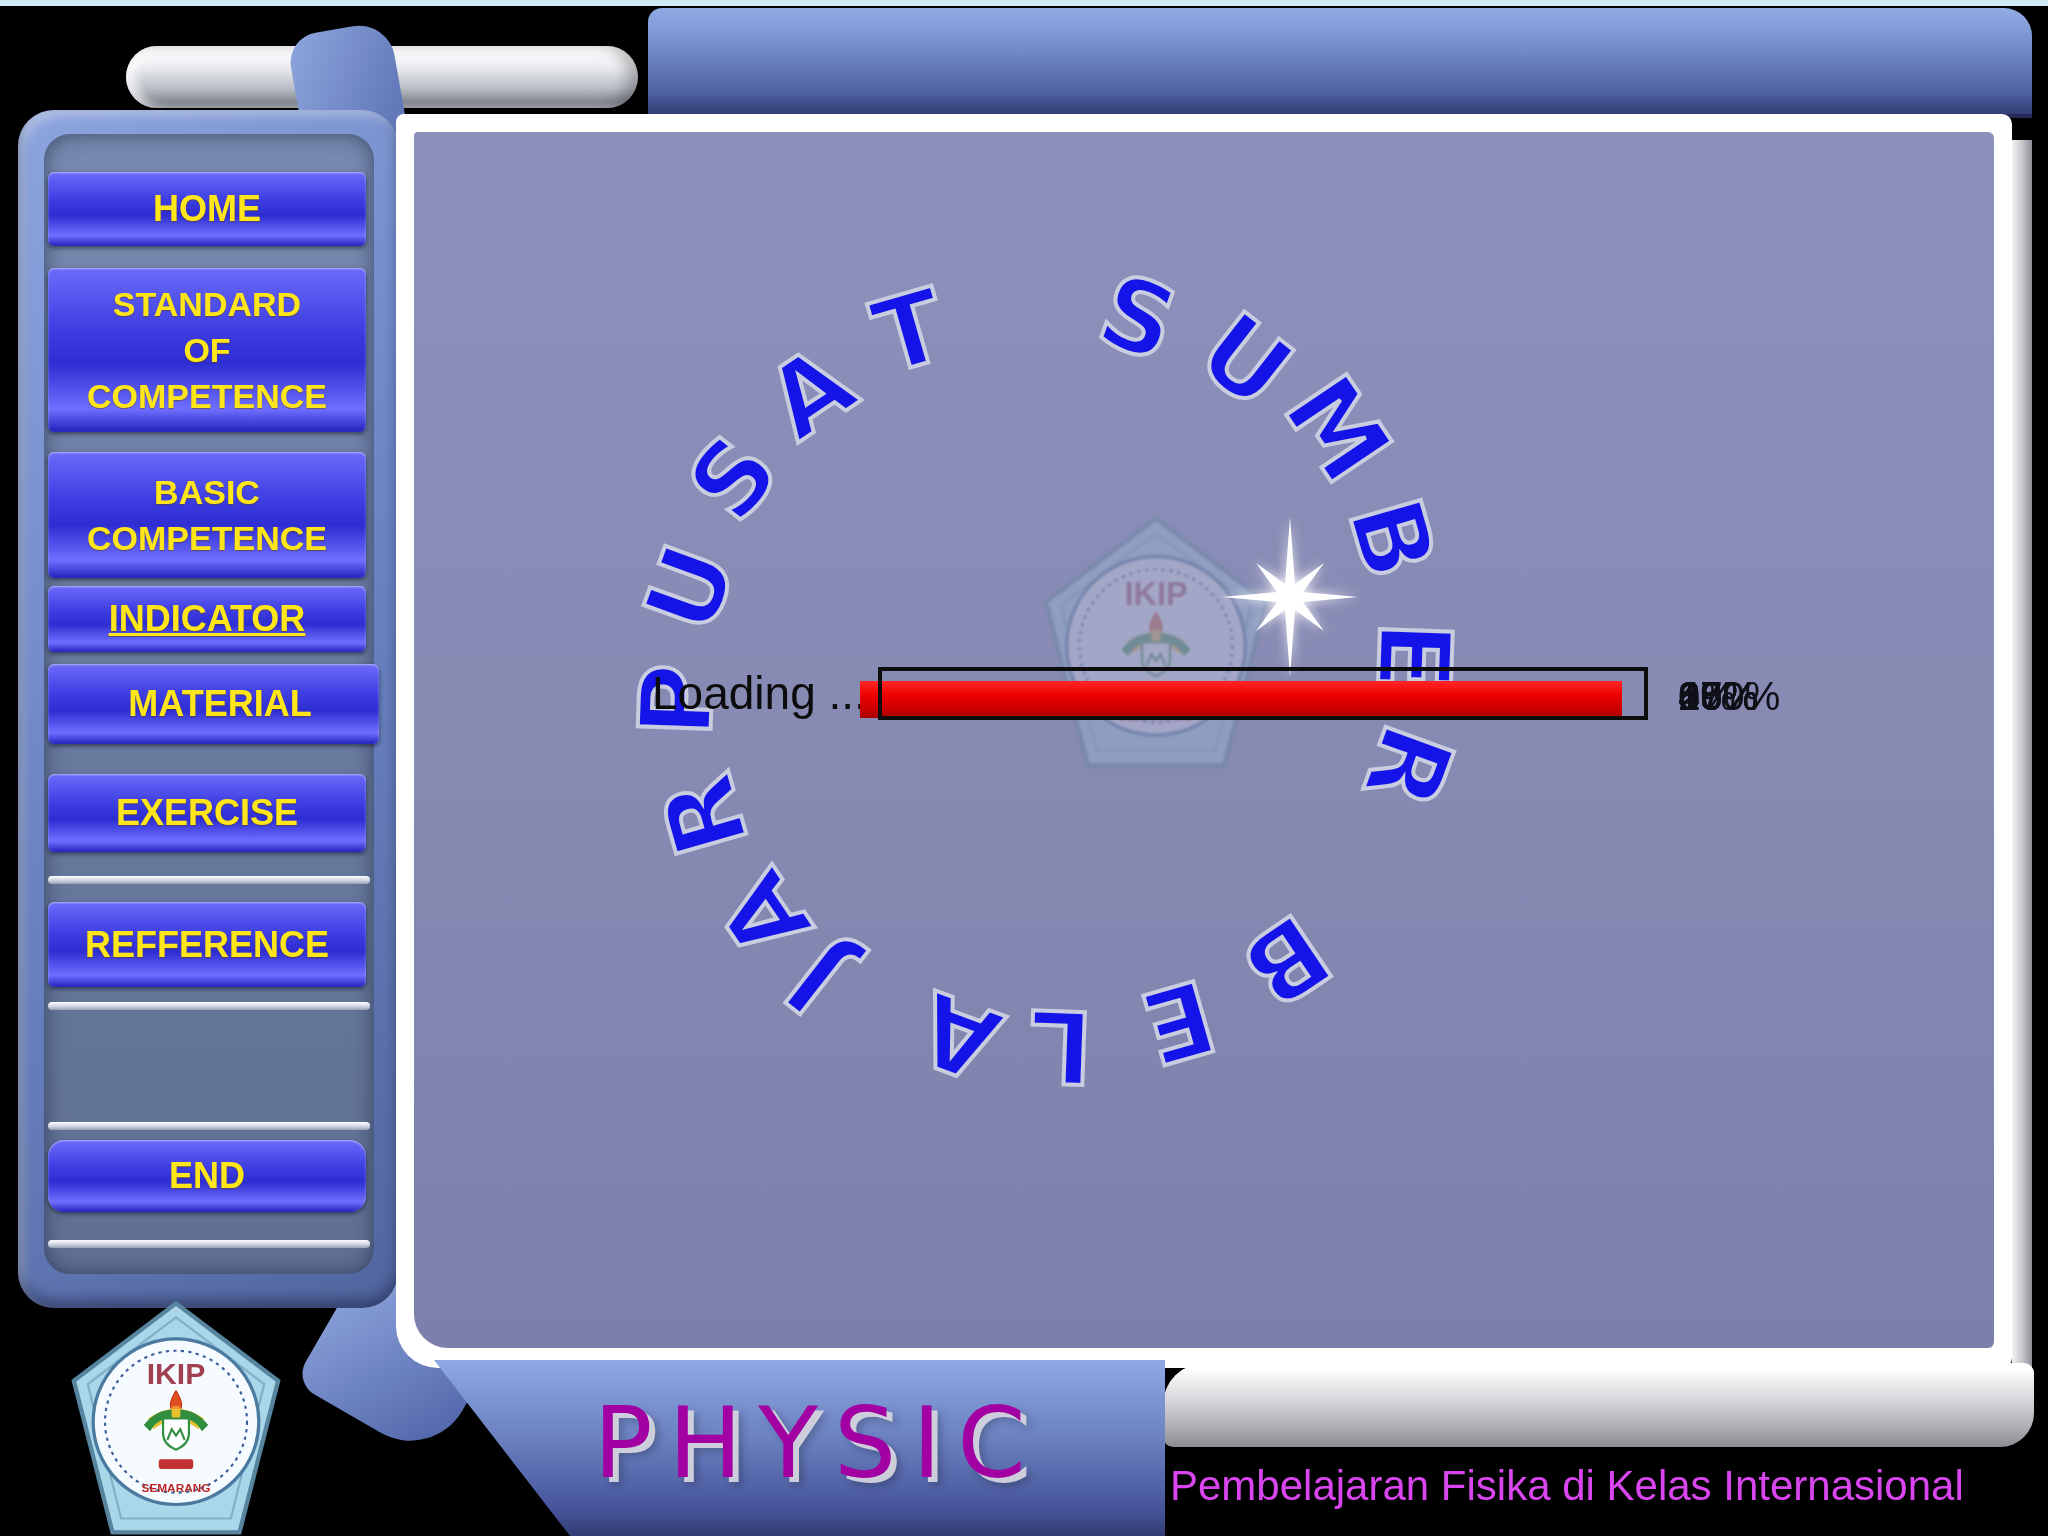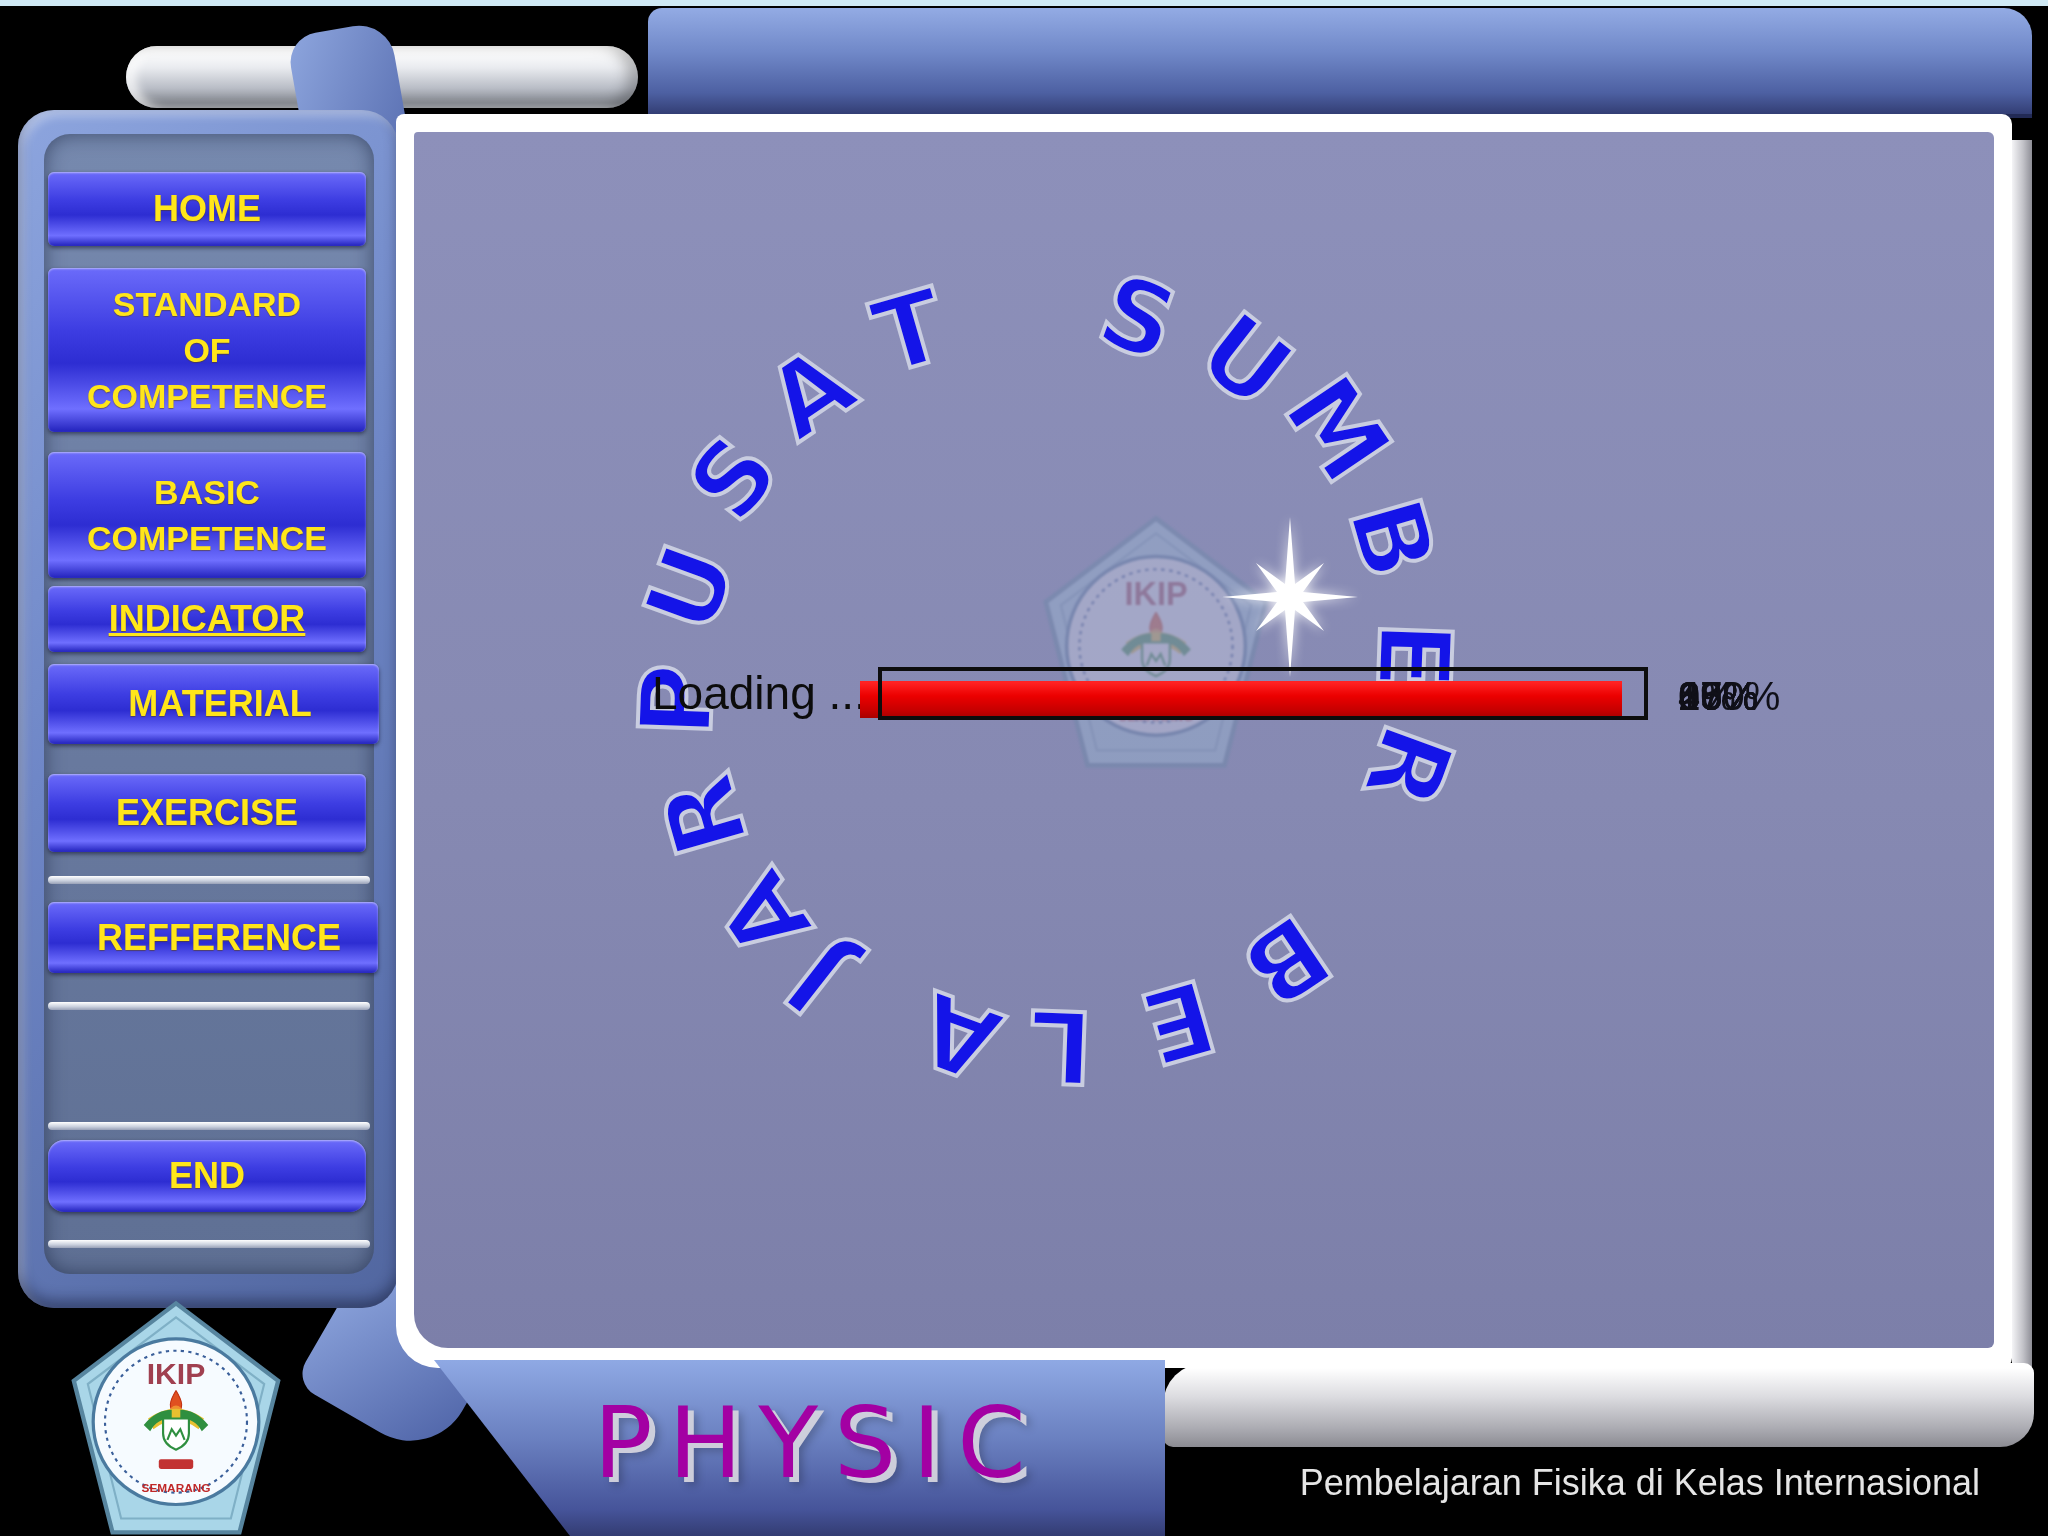--- a/index.html
+++ b/index.html
@@ -84,22 +84,22 @@
        border-radius:42px 10px 34px 10px;
        background:linear-gradient(180deg,#ffffff 6%,#dcdce0 40%,#ababb2 78%,#8b8b92 100%);}
 
   
   .banner{position:absolute;left:400px;top:1360px;width:765px;height:176px;
        clip-path:polygon(34px 0,765px 0,765px 176px,170px 176px);
        background:linear-gradient(180deg,#8fa9e4 0%,#6a80c0 45%,#46549a 85%,#333c72 100%);}
   .physic{position:absolute;left:0;top:26px;width:100%;text-align:center;padding-left:70px;box-sizing:border-box;
        font-family:"DejaVu Sans",sans-serif;font-size:98px;letter-spacing:16px;color:#a300a3;
        text-shadow:6px 5px 0 rgba(212,212,222,.95), 9px 8px 8px rgba(0,0,0,.25);}
-  .subtitle{position:absolute;left:1170px;top:1462px;width:810px;text-align:right;
-       font-size:36px;color:#e5e5e5;}
+  .subtitle{position:absolute;left:1170px;top:1462px;width:810px;text-align:left;
+       font-size:42px;color:#d946ef;}
 </style>
 </head>
 <body>
 
 <div id="stage">
 
   <div class="top-strip"></div>
 
   <div class="rod"></div>
   <div class="band"></div>
@@ -114,21 +114,21 @@
   <div class="btn" style="top:172px;height:74px;">HOME</div>
   <div class="btn multi" style="top:268px;height:164px;">STANDARD
 OF
 COMPETENCE</div>
   <div class="btn multi" style="top:452px;height:126px;">BASIC
 COMPETENCE</div>
   <div class="btn" style="top:586px;height:66px;text-decoration:underline;">INDICATOR</div>
   <div class="btn" style="top:664px;height:80px;padding-left:13px;">MATERIAL</div>
   <div class="btn" style="top:774px;height:78px;">EXERCISE</div>
   <div class="divider" style="top:876px;"></div>
-  <div class="btn" style="top:902px;height:71px;padding-left:12px;">REFFERENCE</div>
+  <div class="btn" style="top:902px;height:85px;">REFFERENCE</div>
   <div class="divider" style="top:1002px;"></div>
   <div class="divider" style="top:1122px;"></div>
   <div class="btn" style="top:1140px;height:72px;border-radius:16px;">END</div>
   <div class="divider" style="top:1240px;"></div>
 
   <div class="white-frame"></div>
   <div class="content"></div>
 
   <svg class="watermark" viewBox="0 0 200 225">
     <polygon points="100,5 195,77 159,218 41,218 5,77" fill="#a9d6e8" stroke="#57859f" stroke-width="4"></polygon>

